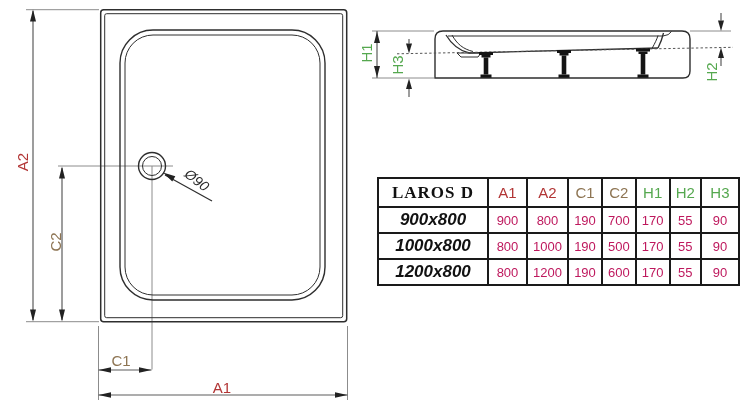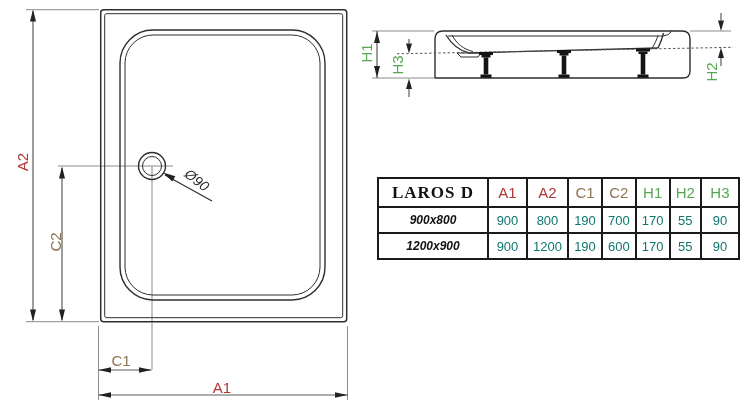--- a/index.html
+++ b/index.html
@@ -31,22 +31,22 @@
     border:2px solid #1a1a1a; background:#fff; text-align:center;
     vertical-align:middle; padding:0 5px; overflow:hidden;
   }
   tr.hdr th { height:27px; }
   tr.row td { height:24px; }
   .t-title {
     font-family:"Liberation Serif", serif; font-weight:bold;
     font-size:17px; color:#111; letter-spacing:1px;
   }
   .t-h { font-weight:normal; font-size:15px; }
-  .t-size { font-weight:bold; font-style:italic; font-size:12px; color:#111; }
-  .t-val { font-size:13px; color:#0f766e; }
+  .t-size { font-weight:bold; font-style:italic; font-size:17px; color:#111; }
+  .t-val { font-size:13px; color:#be185d; }
 </style>
 </head>
 <body>
 
 <div class="canvas">
 
   <svg width="742" height="418" viewBox="0 0 742 418">
 
     <g>
 
@@ -180,22 +180,32 @@
         <td class="t-size">900x800</td>
         <td class="t-val">900</td>
         <td class="t-val">800</td>
         <td class="t-val">190</td>
         <td class="t-val">700</td>
         <td class="t-val">170</td>
         <td class="t-val">55</td>
         <td class="t-val">90</td>
       </tr>
       <tr class="row">
-        <td class="t-size">1200x900</td>
-        <td class="t-val">900</td>
+        <td class="t-size">1000x800</td>
+        <td class="t-val">800</td>
+        <td class="t-val">1000</td>
+        <td class="t-val">190</td>
+        <td class="t-val">500</td>
+        <td class="t-val">170</td>
+        <td class="t-val">55</td>
+        <td class="t-val">90</td>
+      </tr>
+      <tr class="row">
+        <td class="t-size">1200x800</td>
+        <td class="t-val">800</td>
         <td class="t-val">1200</td>
         <td class="t-val">190</td>
         <td class="t-val">600</td>
         <td class="t-val">170</td>
         <td class="t-val">55</td>
         <td class="t-val">90</td>
       </tr>
     </tbody>
   </table>
 </div>

